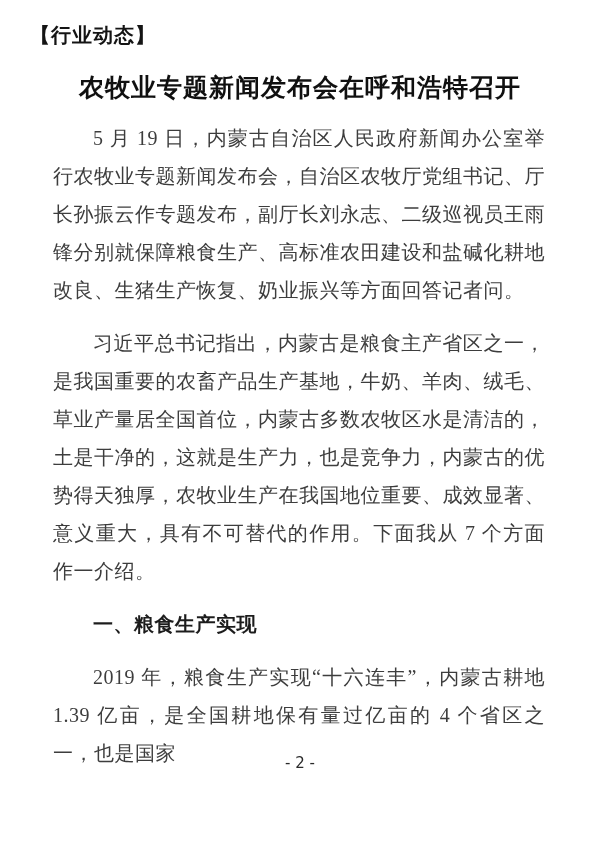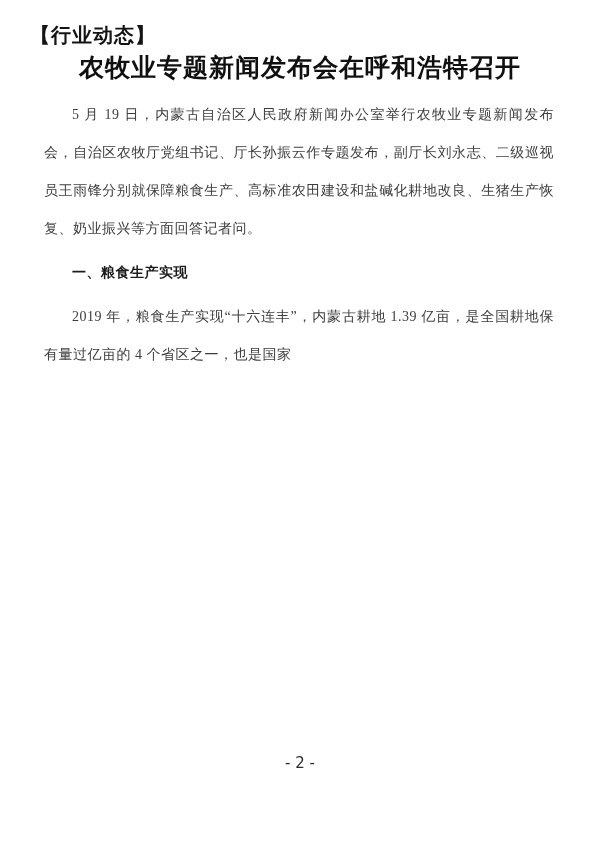--- a/index.html
+++ b/index.html
@@ -16,33 +16,33 @@
     font-family: "Liberation Serif", "DejaVu Serif", serif;
   }
   .category-tag {
     margin: 22px 0 0 30px;
     font-size: 20px;
     font-weight: bold;
     color: #141414;
     letter-spacing: 1px;
   }
   .doc-title {
-    margin-top: 2px;
+    margin-top: 22px;
     text-align: center;
     font-size: 25px;
     font-weight: bold;
     color: #101010;
     letter-spacing: 1px;
   }
   .content {
     margin: 12px 40px 0 38px;
   }
   .content p {
-    margin: 6px;
-    font-size: 14px;
+    margin: 15px;
+    font-size: 20px;
     line-height: 38px;
     color: #3d3d3d;
     text-align: justify;
     letter-spacing: 0.5px;
   }
   .indent { text-indent: 2em; }
   .section-heading {
     font-weight: bold;
     color: #1c1c1c !important;
   }
@@ -61,19 +61,20 @@
 <body>
 
 <div class="page">
 
   <div class="category-tag">【行业动态】</div>
 
   <div class="doc-title">农牧业专题新闻发布会在呼和浩特召开</div>
 
   <div class="content">
     <p class="indent">5 月 19 日，内蒙古自治区人民政府新闻办公室举行农牧业专题新闻发布会，自治区农牧厅党组书记、厅长孙振云作专题发布，副厅长刘永志、二级巡视员王雨锋分别就保障粮食生产、高标准农田建设和盐碱化耕地改良、生猪生产恢复、奶业振兴等方面回答记者问。</p>
+    <p class="indent">习近平总书记指出，内蒙古是粮食主产省区之一，是我国重要的农畜产品生产基地，牛奶、羊肉、绒毛、草业产量居全国首位，内蒙古多数农牧区水是清洁的，土是干净的，这就是生产力，也是竞争力，内蒙古的优势得天独厚，农牧业生产在我国地位重要、成效显著、意义重大，具有不可替代的作用。下面我从 7 个方面作一介绍。</p>
     <p class="indent section-heading">一、粮食生产实现</p>
     <p class="indent">2019 年，粮食生产实现“十六连丰”，内蒙古耕地 1.39 亿亩，是全国耕地保有量过亿亩的 4 个省区之一，也是国家</p>
   </div>
 
   <div class="page-number">- 2 -</div>
 
 </div>
 
 </body></html>

